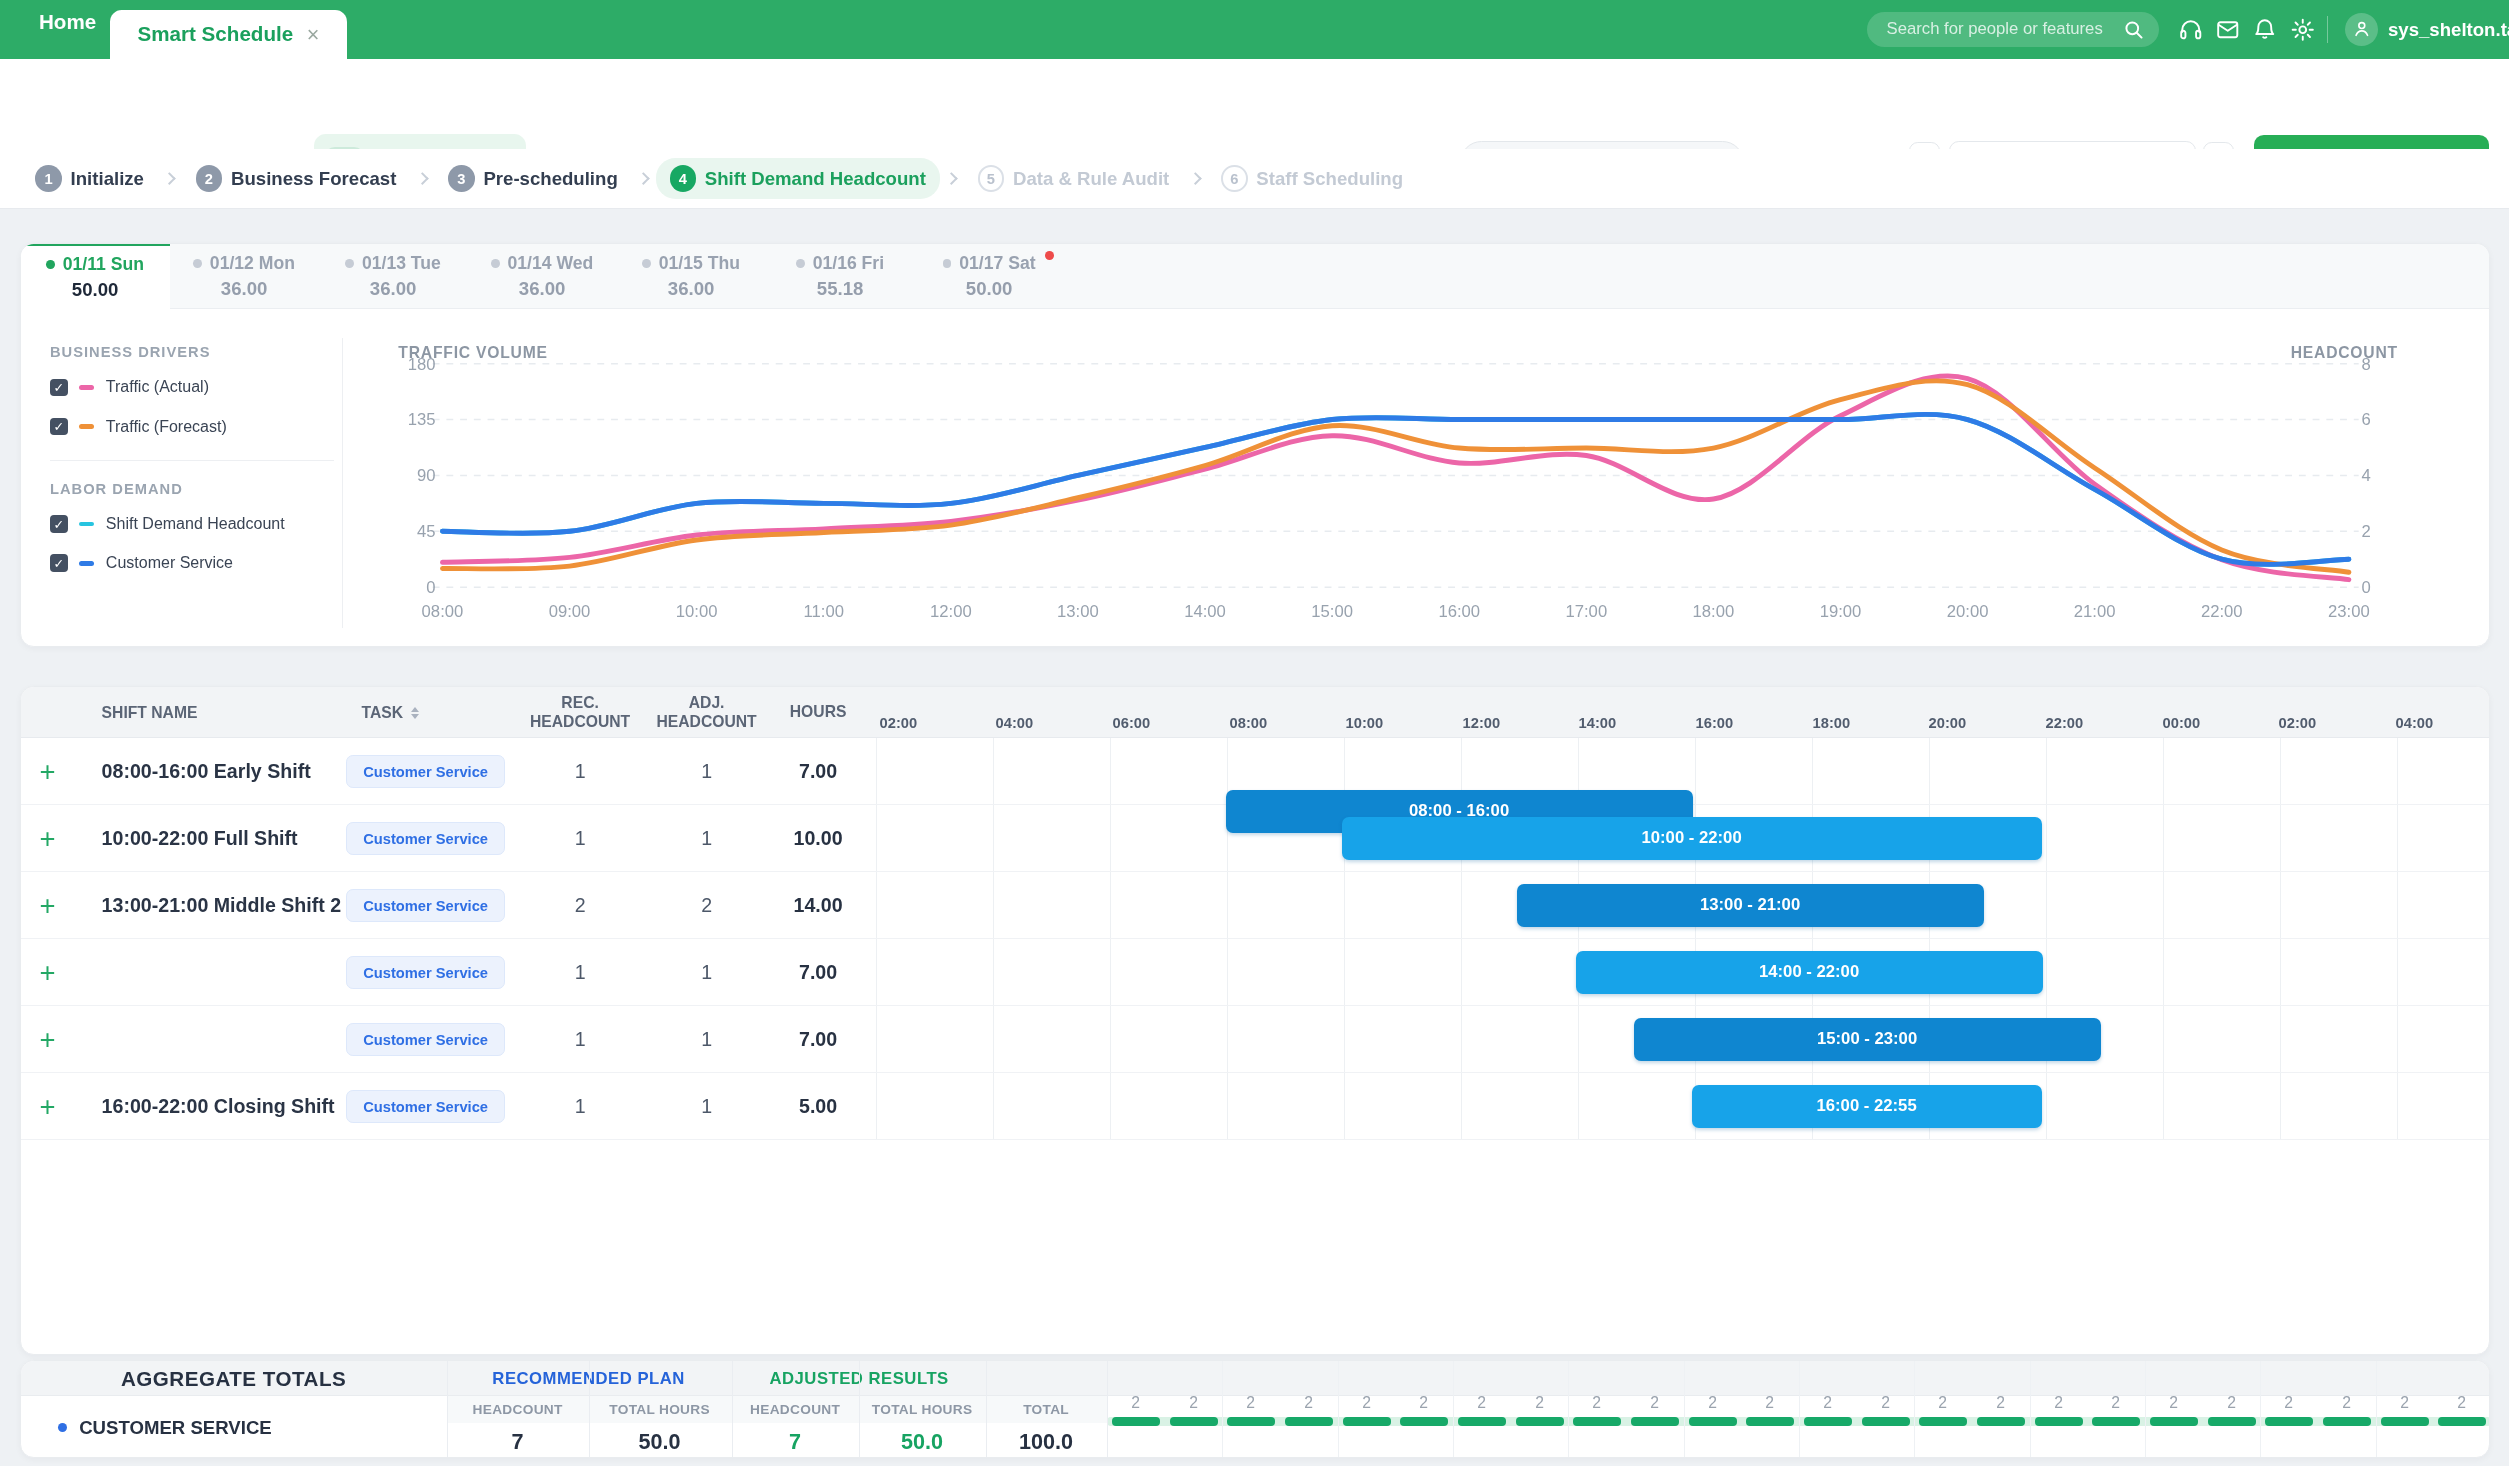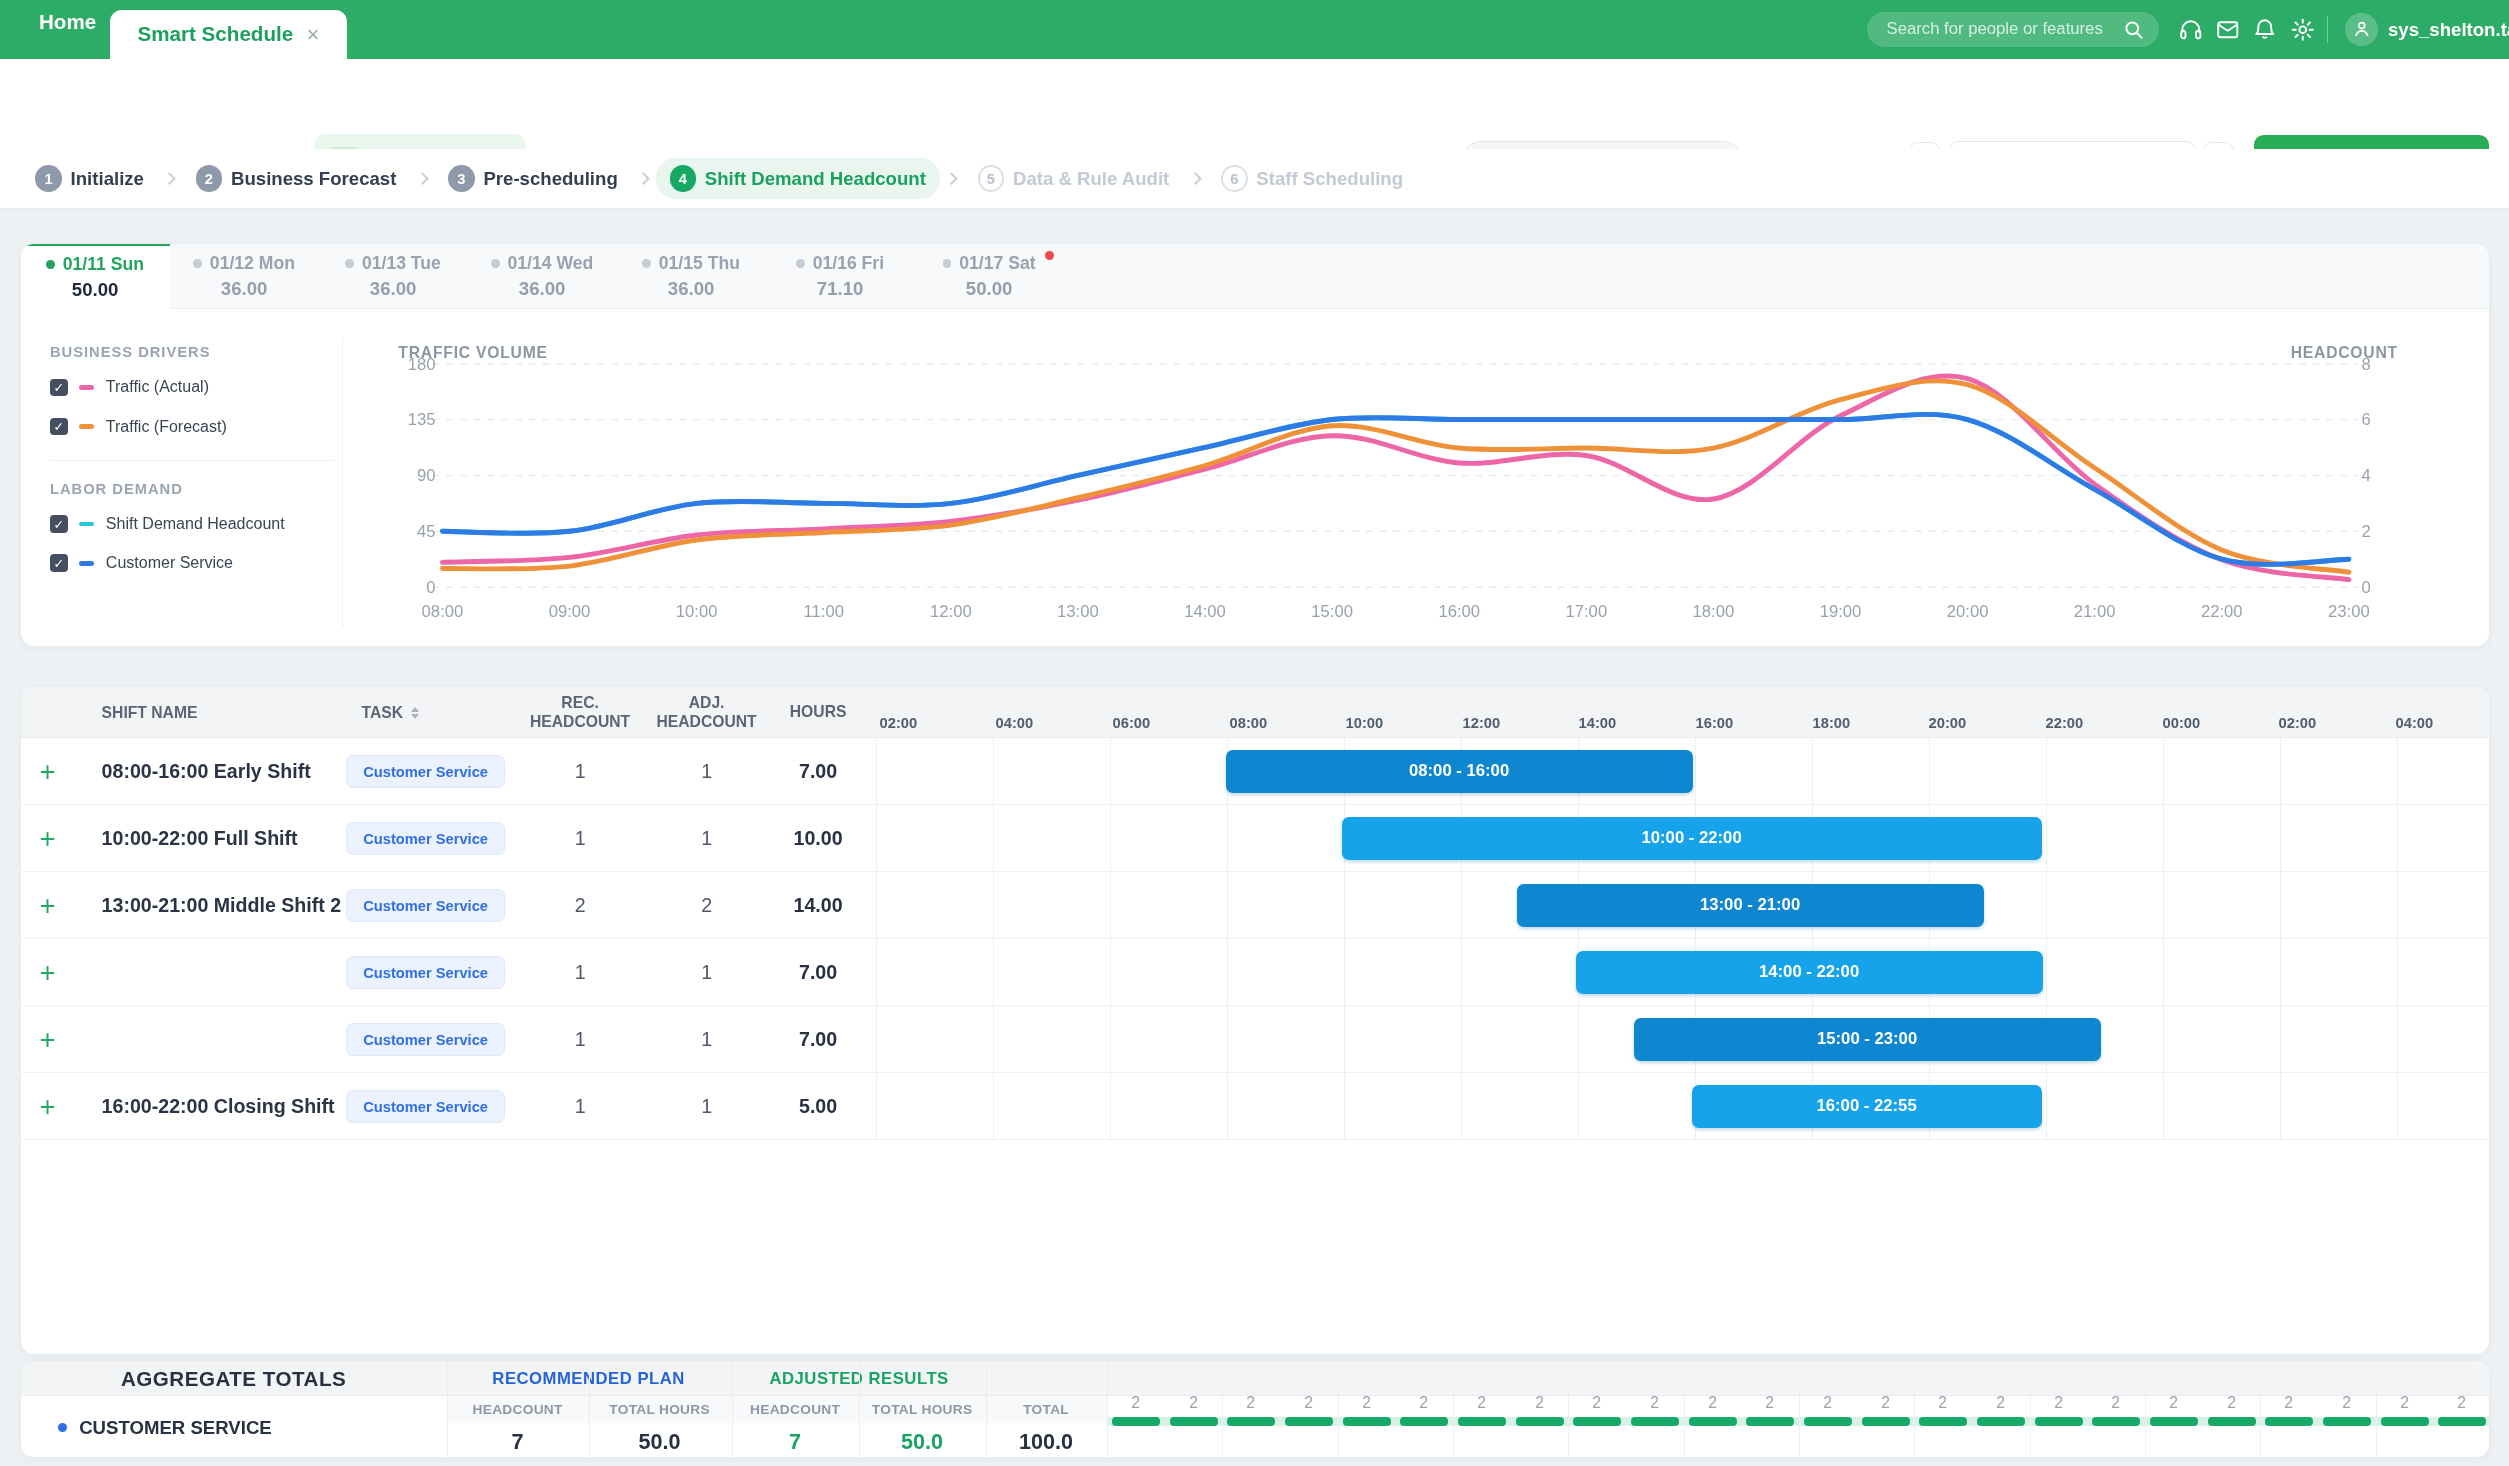--- a/index.html
+++ b/index.html
@@ -330,21 +330,21 @@
           <span class="d-dot"></span>
           <span>01/15 Thu</span>
         </div>
         <div class="d-value">36.00</div>
       </div>
       <div class="day-tab">
         <div class="d-label">
           <span class="d-dot"></span>
           <span>01/16 Fri</span>
         </div>
-        <div class="d-value">71.10</div>
+        <div class="d-value">55.18</div>
       </div>
       <div class="day-tab">
         <div class="d-label">
           <span class="d-dot"></span>
           <span>01/17 Sat</span>
         </div>
         <div class="d-value">50.00</div>
         <span class="day-alert" style="background: rgb(238, 75, 74);"></span>
       </div>
     </div>
@@ -457,21 +457,21 @@
         <div class="t-cell expand-btn" style="left: 0px; width: 54px;">+</div>
         <div class="t-cell " style="left: 81px; width: 255px;">
           <span class="shift-name">08:00-16:00 Early Shift</span>
         </div>
         <div class="t-cell " style="left: 318px; width: 174px; justify-content: center;">
           <span class="task-badge">Customer Service</span>
         </div>
         <div class="t-cell num-cell" style="left: 492px; width: 135px;">1</div>
         <div class="t-cell num-cell" style="left: 627px; width: 118px;">1</div>
         <div class="t-cell hours-cell" style="left: 745px; width: 105px;">7.00</div>
-        <div class="gantt-bar" style="left: 1205px; width: 467px; background: rgb(15, 134, 208);">08:00 - 16:00</div>
+        <div class="gantt-bar" style="left: 1205px; width: 467px; background: rgb(15, 134, 208); margin-top: 40px;">08:00 - 16:00</div>
       </div>
       <div class="t-row" style="top: 67px; height: 67px;">
         <div class="t-cell expand-btn" style="left: 0px; width: 54px;">+</div>
         <div class="t-cell " style="left: 81px; width: 255px;">
           <span class="shift-name">10:00-22:00 Full Shift</span>
         </div>
         <div class="t-cell " style="left: 318px; width: 174px; justify-content: center;">
           <span class="task-badge">Customer Service</span>
         </div>
         <div class="t-cell num-cell" style="left: 492px; width: 135px;">1</div>

